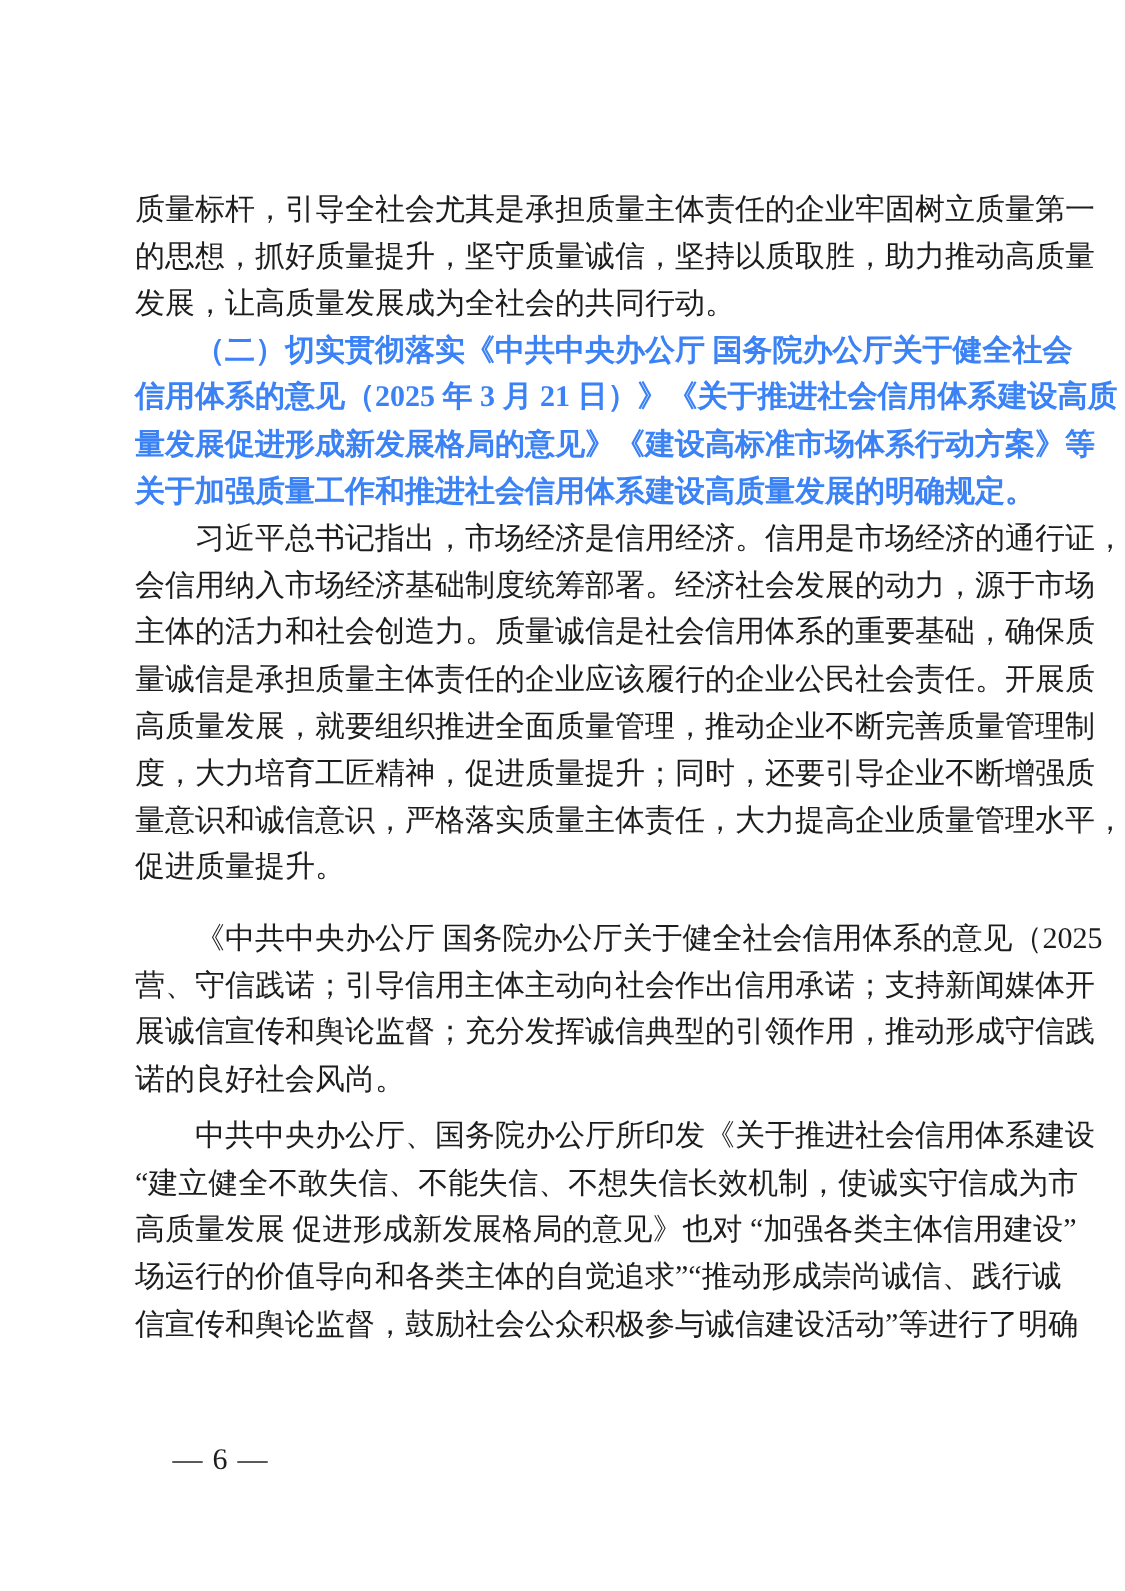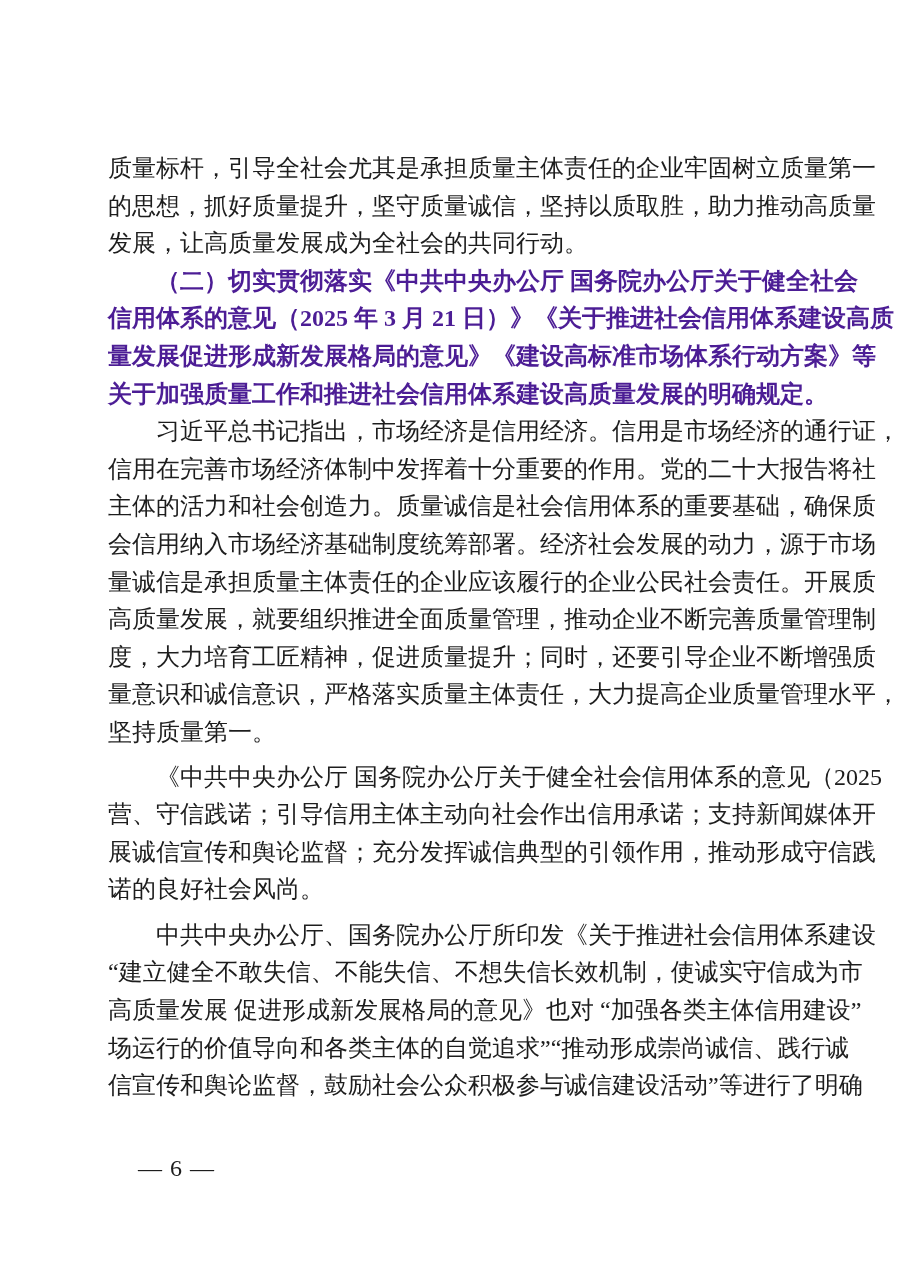--- a/index.html
+++ b/index.html
@@ -20,41 +20,41 @@
     position: absolute;
     left: 108px;
     top: 150px;
     width: 684px;
   }
   .para {
     margin: 0;
     padding: 0;
   }
   
-  .content .para:nth-child(4) { margin-top: 7px; }
+  .content .para:nth-child(4) { margin-top: 19px; }
   .content .para:nth-child(5) { margin-top: 8px; }
   .line {
     font-size: 24px;
     line-height: 37.6px;
     height: 37.6px;
     text-align: justify;
     text-align-last: justify;
     text-justify: inter-character;
     white-space: nowrap;
     overflow: visible;
   }
   .para.indent .line:first-child {
     text-indent: 2em;
   }
   .line.final {
     text-align-last: left;
   }
   .para.heading .line {
     font-weight: bold;
-    color: #4c1d95;
+    color: #3b82f6;
   }
   .footer {
     position: absolute;
     left: 138px;
     top: 1155px;
     font-size: 24px;
     line-height: 1.1;
     letter-spacing: 1px;
     color: #1d1d1d;
   }
@@ -70,28 +70,27 @@
         <div class="line final">发展，让高质量发展成为全社会的共同行动。</div>
       </div>
       <div class="para heading indent">
         <div class="line">（二）切实贯彻落实《中共中央办公厅 国务院办公厅关于健全社会</div>
         <div class="line">信用体系的意见（2025 年 3 月 21 日）》《关于推进社会信用体系建设高质</div>
         <div class="line">量发展促进形成新发展格局的意见》《建设高标准市场体系行动方案》等</div>
         <div class="line final">关于加强质量工作和推进社会信用体系建设高质量发展的明确规定。</div>
       </div>
       <div class="para body indent">
         <div class="line">习近平总书记指出，市场经济是信用经济。信用是市场经济的通行证，</div>
-        <div class="line">信用在完善市场经济体制中发挥着十分重要的作用。党的二十大报告将社</div>
+        <div class="line">会信用纳入市场经济基础制度统筹部署。经济社会发展的动力，源于市场</div>
         <div class="line">主体的活力和社会创造力。质量诚信是社会信用体系的重要基础，确保质</div>
-        <div class="line">会信用纳入市场经济基础制度统筹部署。经济社会发展的动力，源于市场</div>
         <div class="line">量诚信是承担质量主体责任的企业应该履行的企业公民社会责任。开展质</div>
         <div class="line">高质量发展，就要组织推进全面质量管理，推动企业不断完善质量管理制</div>
         <div class="line">度，大力培育工匠精神，促进质量提升；同时，还要引导企业不断增强质</div>
         <div class="line">量意识和诚信意识，严格落实质量主体责任，大力提高企业质量管理水平，</div>
-        <div class="line final">坚持质量第一。</div>
+        <div class="line final">促进质量提升。</div>
       </div>
       <div class="para body indent">
         <div class="line">《中共中央办公厅 国务院办公厅关于健全社会信用体系的意见（2025</div>
         <div class="line">营、守信践诺；引导信用主体主动向社会作出信用承诺；支持新闻媒体开</div>
         <div class="line">展诚信宣传和舆论监督；充分发挥诚信典型的引领作用，推动形成守信践</div>
         <div class="line final">诺的良好社会风尚。</div>
       </div>
       <div class="para body indent">
         <div class="line">中共中央办公厅、国务院办公厅所印发《关于推进社会信用体系建设</div>
         <div class="line">“建立健全不敢失信、不能失信、不想失信长效机制，使诚实守信成为市</div>

